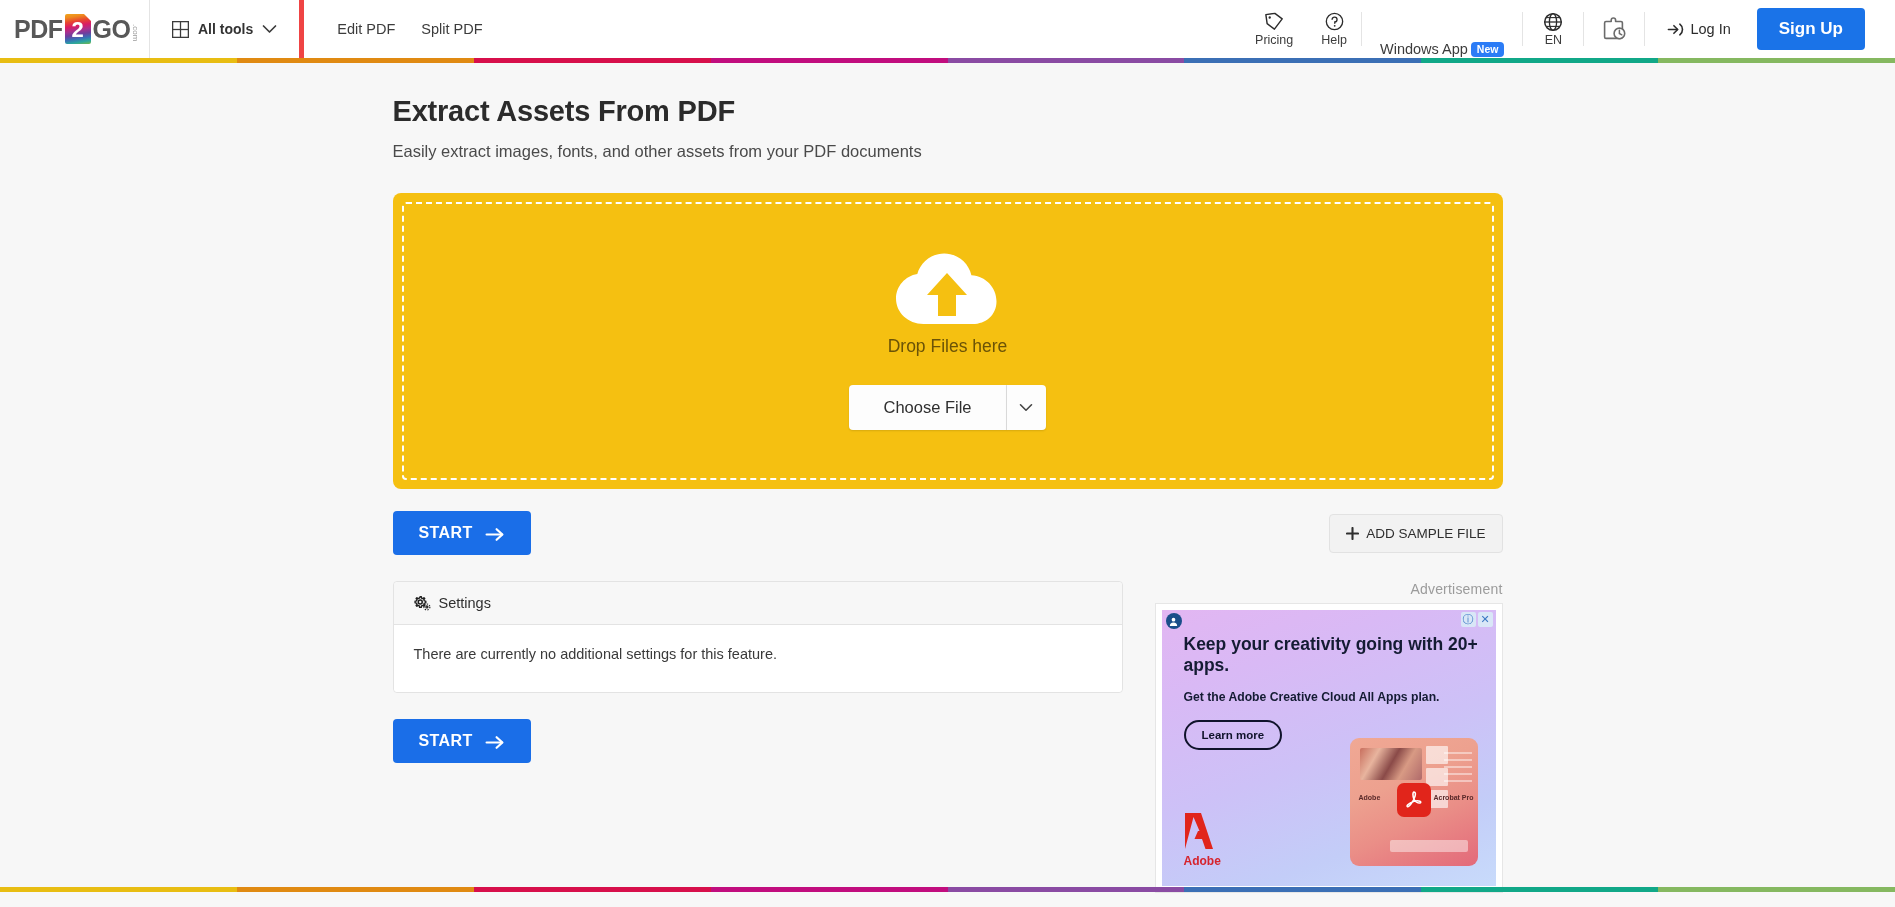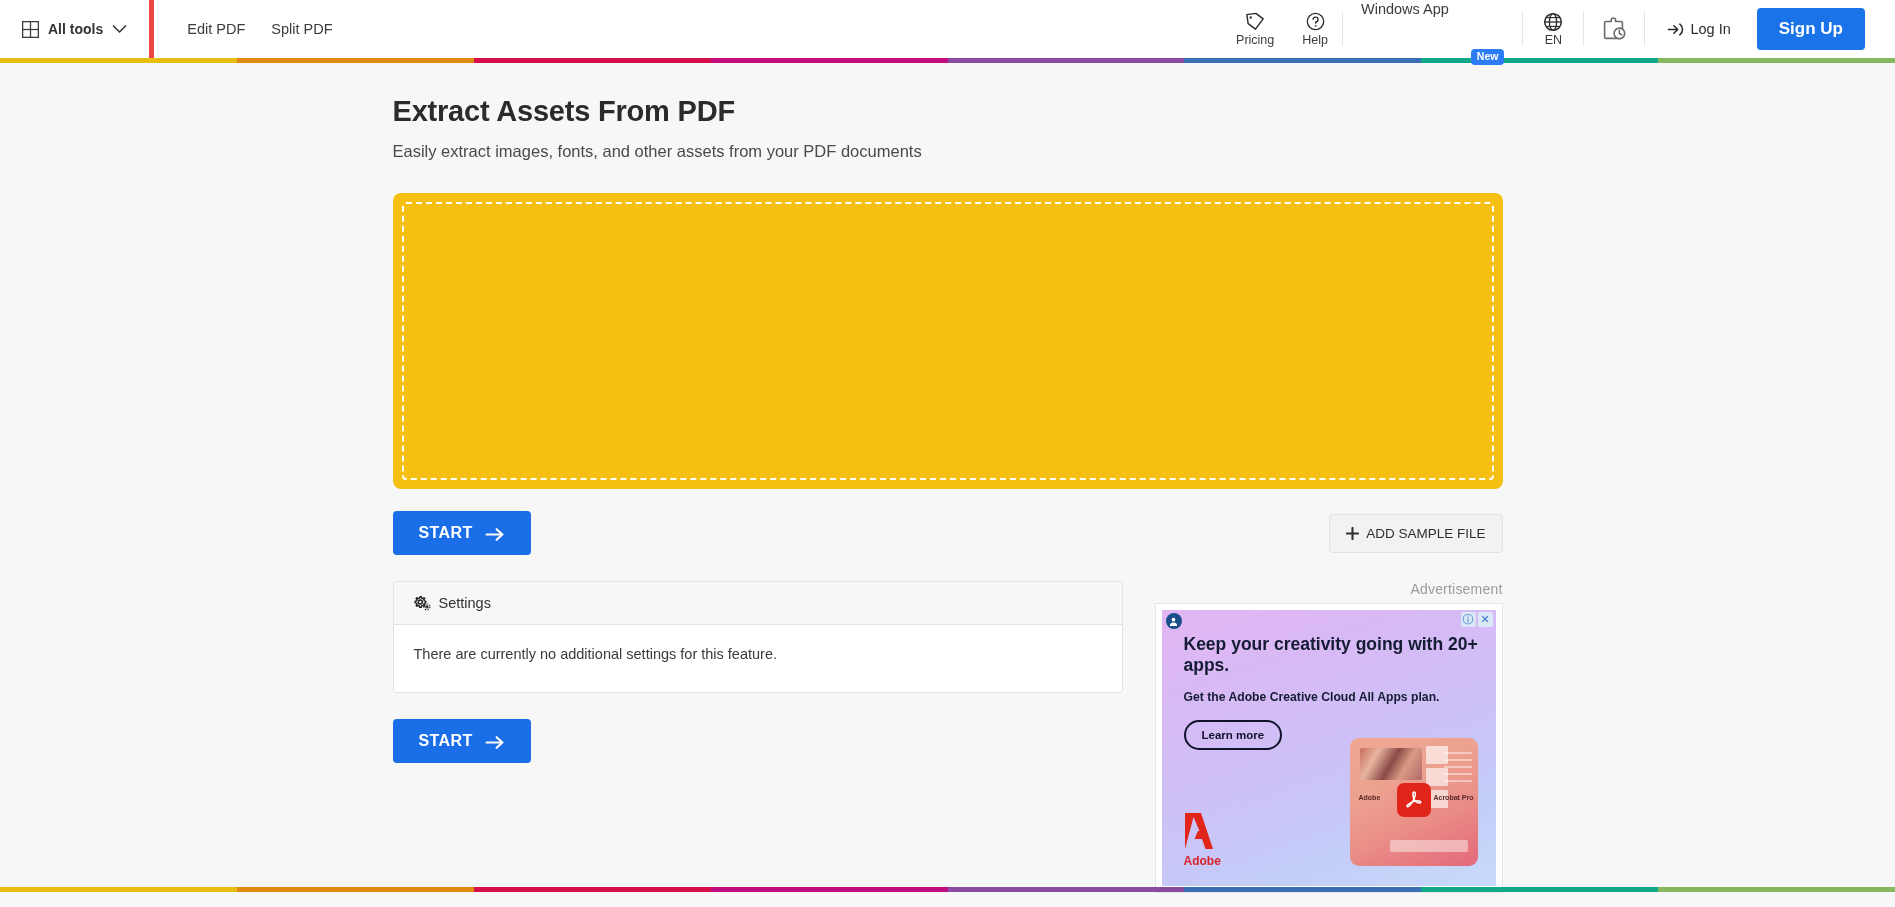--- a/index.html
+++ b/index.html
@@ -109,21 +109,21 @@
     gap: 2px;
     padding: 0 14px;
     height: 58px;
     cursor: pointer;
     font-size: 12.5px;
     color: #3c3c3c;
   }
   .nav-divider { width:1px; height: 34px; background: #e4e4e4; }
 
   .winapp {
-    display:flex; align-items:flex-start; gap: 22px;
+    display:flex; align-items:flex-end; gap: 3px;
     padding: 0 18px; height: 56px; cursor: pointer;
     font-size: 14.5px; color:#3c3c3c; white-space: nowrap;
   }
   .badge-new {
     background: #2b7cf6; color: #fff;
     font-size: 10.5px; font-weight: bold;
     border-radius: 4px;
     padding: 2px 6px 3px;
     line-height: 1;
     margin-top: 48px;
@@ -370,20 +370,30 @@
   }
 
   .ad-under { height: 32px; }
   svg { display:block; }
 </style>
 </head>
 <body>
 
 <div class="header">
 
+  <div class="logo-wrap">
+    <div class="logo">
+      <span class="logo-txt">PDF</span>
+      <span class="logo-mark">
+        <span>2</span>
+      </span>
+      <span class="logo-txt">GO</span>
+      <span class="logo-com">.com</span>
+    </div>
+  </div>
 
   <div class="alltools">
     <span>
       <svg width="17" height="17" viewBox="0 0 16 16">
         <rect x="0.6" y="0.6" width="14.8" height="14.8" fill="none" stroke="#3c3c3c" stroke-width="1.2"></rect>
         <line x1="8" y1="0.6" x2="8" y2="15.4" stroke="#3c3c3c" stroke-width="1.2"></line>
         <line x1="0.6" y1="8" x2="15.4" y2="8" stroke="#3c3c3c" stroke-width="1.2"></line>
       </svg>
     </span>
     <span class="lbl">All tools</span>
@@ -484,20 +494,39 @@
 </div>
 
 <div class="main">
   <div class="container">
 
     <h1 class="page-title">Extract Assets From PDF</h1>
     <p class="page-sub">Easily extract images, fonts, and other assets from your PDF documents</p>
 
     <div class="dropzone">
       <div class="dropzone-inner"></div>
+      <div class="dz-content">
+        <span class="cloud-ic">
+          <svg width="104" height="78" viewBox="0 0 104 78">
+            <path d="M28.5 72 C12.8 72 1 60.6 1 46.6 C1 34.2 10.2 24 22.3 22 C25.5 10.2 36.3 1.5 49.2 1.5 C62.5 1.5 73.6 10.8 76.4 23.2 C90.5 24 101.5 35.4 101.5 49.2 C101.5 62.8 91 72 77.5 72 Z" fill="#ffffff"></path>
+            <path d="M52 21 L72 43 L61 43 L61 64 L43 64 L43 43 L32 43 Z" fill="#f5c011"></path>
+          </svg>
+        </span>
+        <div class="dz-label">Drop Files here</div>
+        <div class="choose-group">
+          <button class="choose-btn">Choose File</button>
+          <button class="choose-caret">
+            <span>
+              <svg width="14" height="9" viewBox="0 0 14 9">
+                <polyline points="1.5,1.8 7,7.2 12.5,1.8" fill="none" stroke="#444" stroke-width="1.6" stroke-linecap="round" stroke-linejoin="round"></polyline>
+              </svg>
+            </span>
+          </button>
+        </div>
+      </div>
     </div>
 
     <div class="action-row">
       <button class="btn-start">
         <span>START</span>
         <span>
           <svg width="20" height="15" viewBox="0 0 20 15">
             <line x1="1.6" y1="7.5" x2="17" y2="7.5" stroke="#ffffff" stroke-width="2.2" stroke-linecap="round"></line>
             <polyline points="11.6,2.2 17.4,7.5 11.6,12.8" fill="none" stroke="#ffffff" stroke-width="2.2" stroke-linecap="round" stroke-linejoin="round"></polyline>
           </svg>

